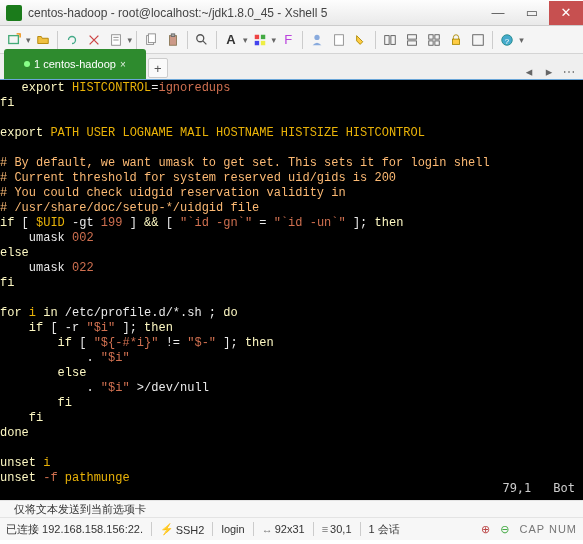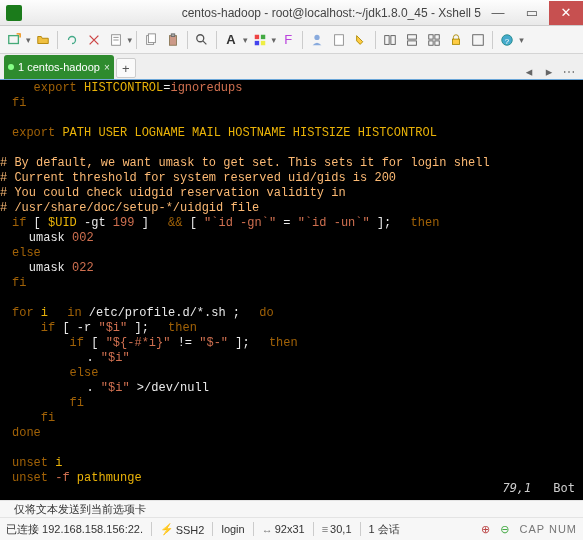--- a/index.html
+++ b/index.html
@@ -1,41 +1,41 @@
 <!DOCTYPE html>
 <html><head>
 <meta charset="utf-8">
 <style>
   * { margin: 0; padding: 0; box-sizing: border-box; }
   html, body { width: 583px; height: 544px; font-family: Tahoma, sans-serif; overflow: hidden; background: #fff; }
   .titlebar { height: 26px; background: linear-gradient(#fdfdfd,#e9e9e9); display: flex; align-items: center; font-size: 12px; border-bottom: 1px solid #ccc; }
   .app-icon { width: 16px; height: 16px; margin: 0 6px; background: #1b7b1b; border-radius: 2px; display: inline-block; }
-  .title-text { flex: 1; text-align: right; color: #444; }
+  .title-text { flex: 1; text-align: left; color: #444; }
   .win-btns { display: flex; }
   .win-btn { width: 34px; height: 24px; display: flex; align-items: center; justify-content: center; font-size: 13px; font-family: Arial; cursor: pointer; }
   .win-btn.close { background: #c75050; color: #fff; }
   .win-btn:not(.close) { color: #555; }
   .toolbar { height: 28px; background: #f5f5f5; border-bottom: 1px solid #d4d4d4; display: flex; align-items: center; padding: 0 4px; gap: 2px; }
   .tb-ico { width: 20px; height: 20px; display: flex; align-items: center; justify-content: center; font-size: 13px; color: #444; cursor: pointer; border-radius: 2px; }
   .tb-ico svg { width: 14px; height: 14px; }
   .sep { width: 1px; height: 18px; background: #ccc; margin: 0 2px; }
   .tabbar { height: 26px; background: #efefef; border-bottom: 1px solid #6aa6d8; display: flex; align-items: flex-end; padding-left: 4px; gap: 2px; }
-  .tab { height: 24px; background: #2e8b2e; color: #fff; font-size: 11px; padding: 0 4px; display: flex; align-items: center; border-radius: 3px 3px 0 0; gap: 4px; cursor: pointer; }
+  .tab { height: 30px; background: #2e8b2e; color: #fff; font-size: 11px; padding: 0 20px; display: flex; align-items: center; border-radius: 3px 3px 0 0; gap: 4px; cursor: pointer; }
   .tab .x { font-size: 10px; opacity: .85; }
   .tab-plus { width: 20px; height: 20px; background: #fafafa; border: 1px solid #ccc; border-radius: 2px; display: flex; align-items: center; justify-content: center; font-size: 13px; color: #555; margin-bottom: 1px; cursor: pointer; }
   .tab-right { margin-left: auto; display: flex; gap: 4px; padding-right: 6px; }
   .tab-right .ic { width: 16px; height: 16px; display: flex; align-items: center; justify-content: center; color: #666; font-size: 13px; cursor: pointer; }
   .term { background: #000; height: 420px; overflow: hidden; white-space: pre; font-family: "Consolas","Courier New",monospace; font-size: 12px; line-height: 15px; color: #ccc; padding: 1px 0 0 0; position: relative; }
   .c-wh { color: #eaeaea; }
   .c-cy { color: #eab308; font-family: Liberation Mono, monospace; }
-  .c-ye { color: #a16207; margin-left: 12px; }
+  .c-ye { color: #fef9c3; }
   .c-re { color: #d07050; margin-top: 25px; }
   .c-bl { color: #fdba74; }
   .stat-r { position: absolute; right: 8px; bottom: 4px; font-size: 12px; color: #ccc; font-family: Consolas,monospace; }
-  .stat-r span:first-child { margin-right: 22px; font-style: italic; }
+  .stat-r span:first-child { margin-right: 22px; }
   .hint { height: 18px; background: #f7f7f7; font-size: 11px; color: #333; padding-left: 14px; display: flex; align-items: center; border-top: 1px solid #e4e4e4; border-bottom: 1px solid #e4e4e4; }
   .statusbar { height: 22px; background: #f7f7f7; display: flex; align-items: center; font-size: 11px; color: #333; padding: 0 6px; gap: 8px; }
   .sb-cell { display: flex; align-items: flex-end; gap: 2px; }
   .sb-sep { width: 1px; height: 14px; background: #ccc; }
   .sb-right { margin-left: auto; display: flex; align-items: center; gap: 10px; color: #777; }
   .sb-right .cap { letter-spacing: 1px; }
 </style>
 </head>
 <body>
 

